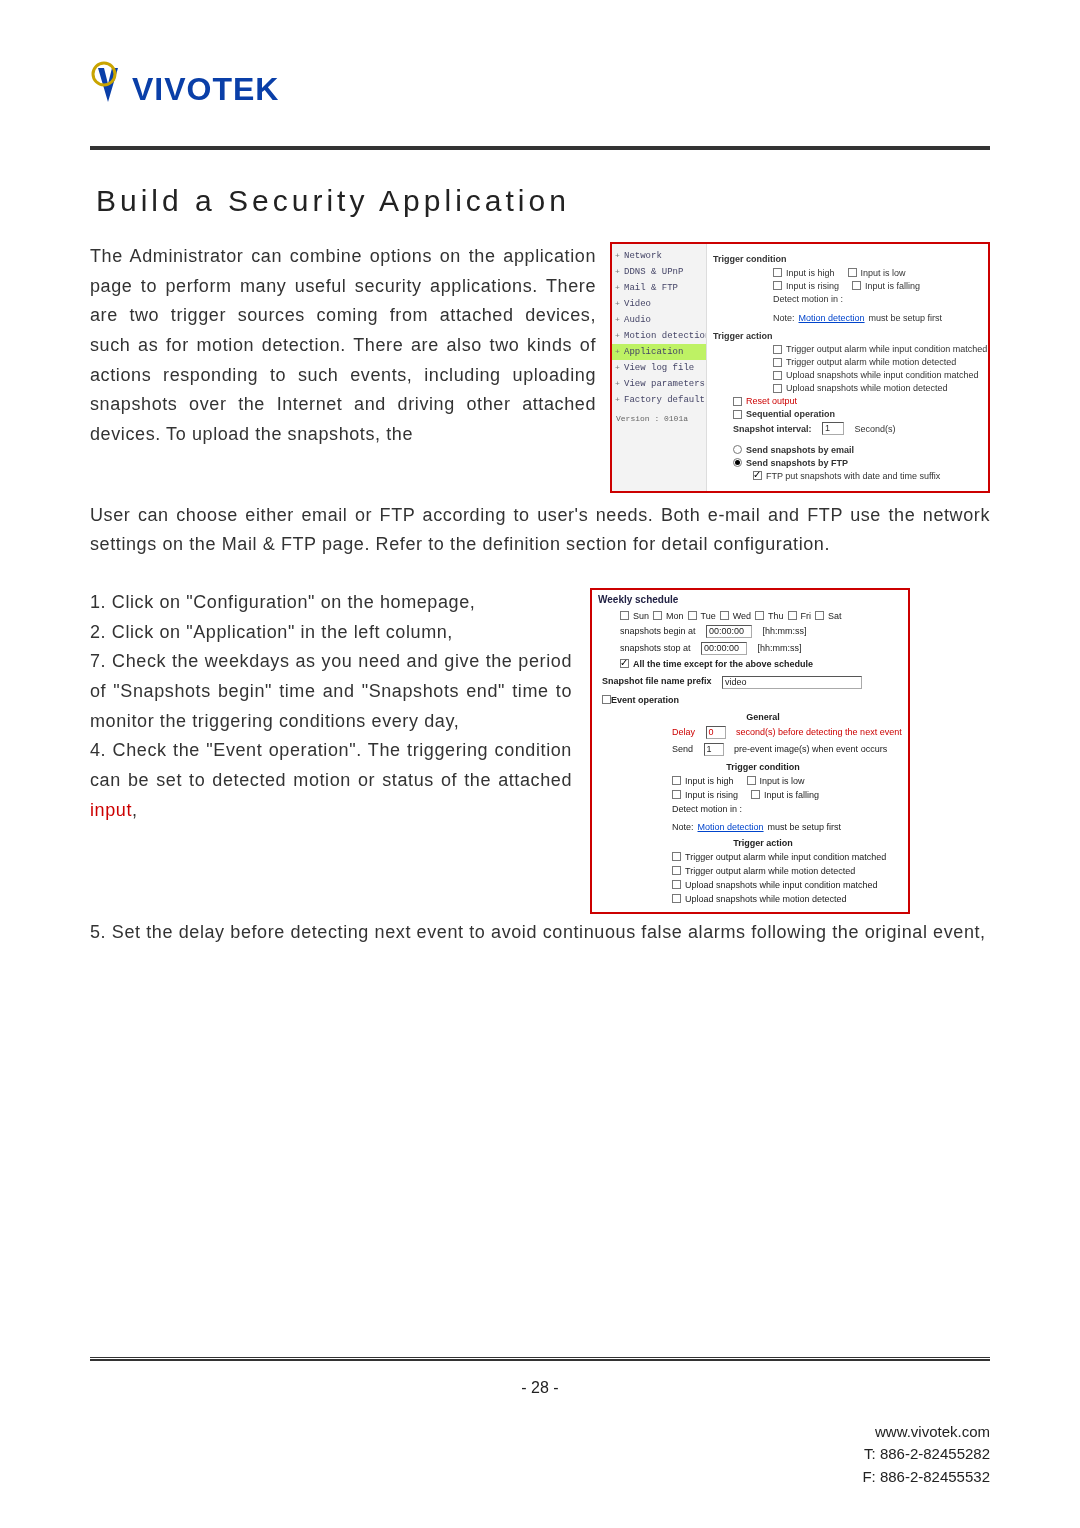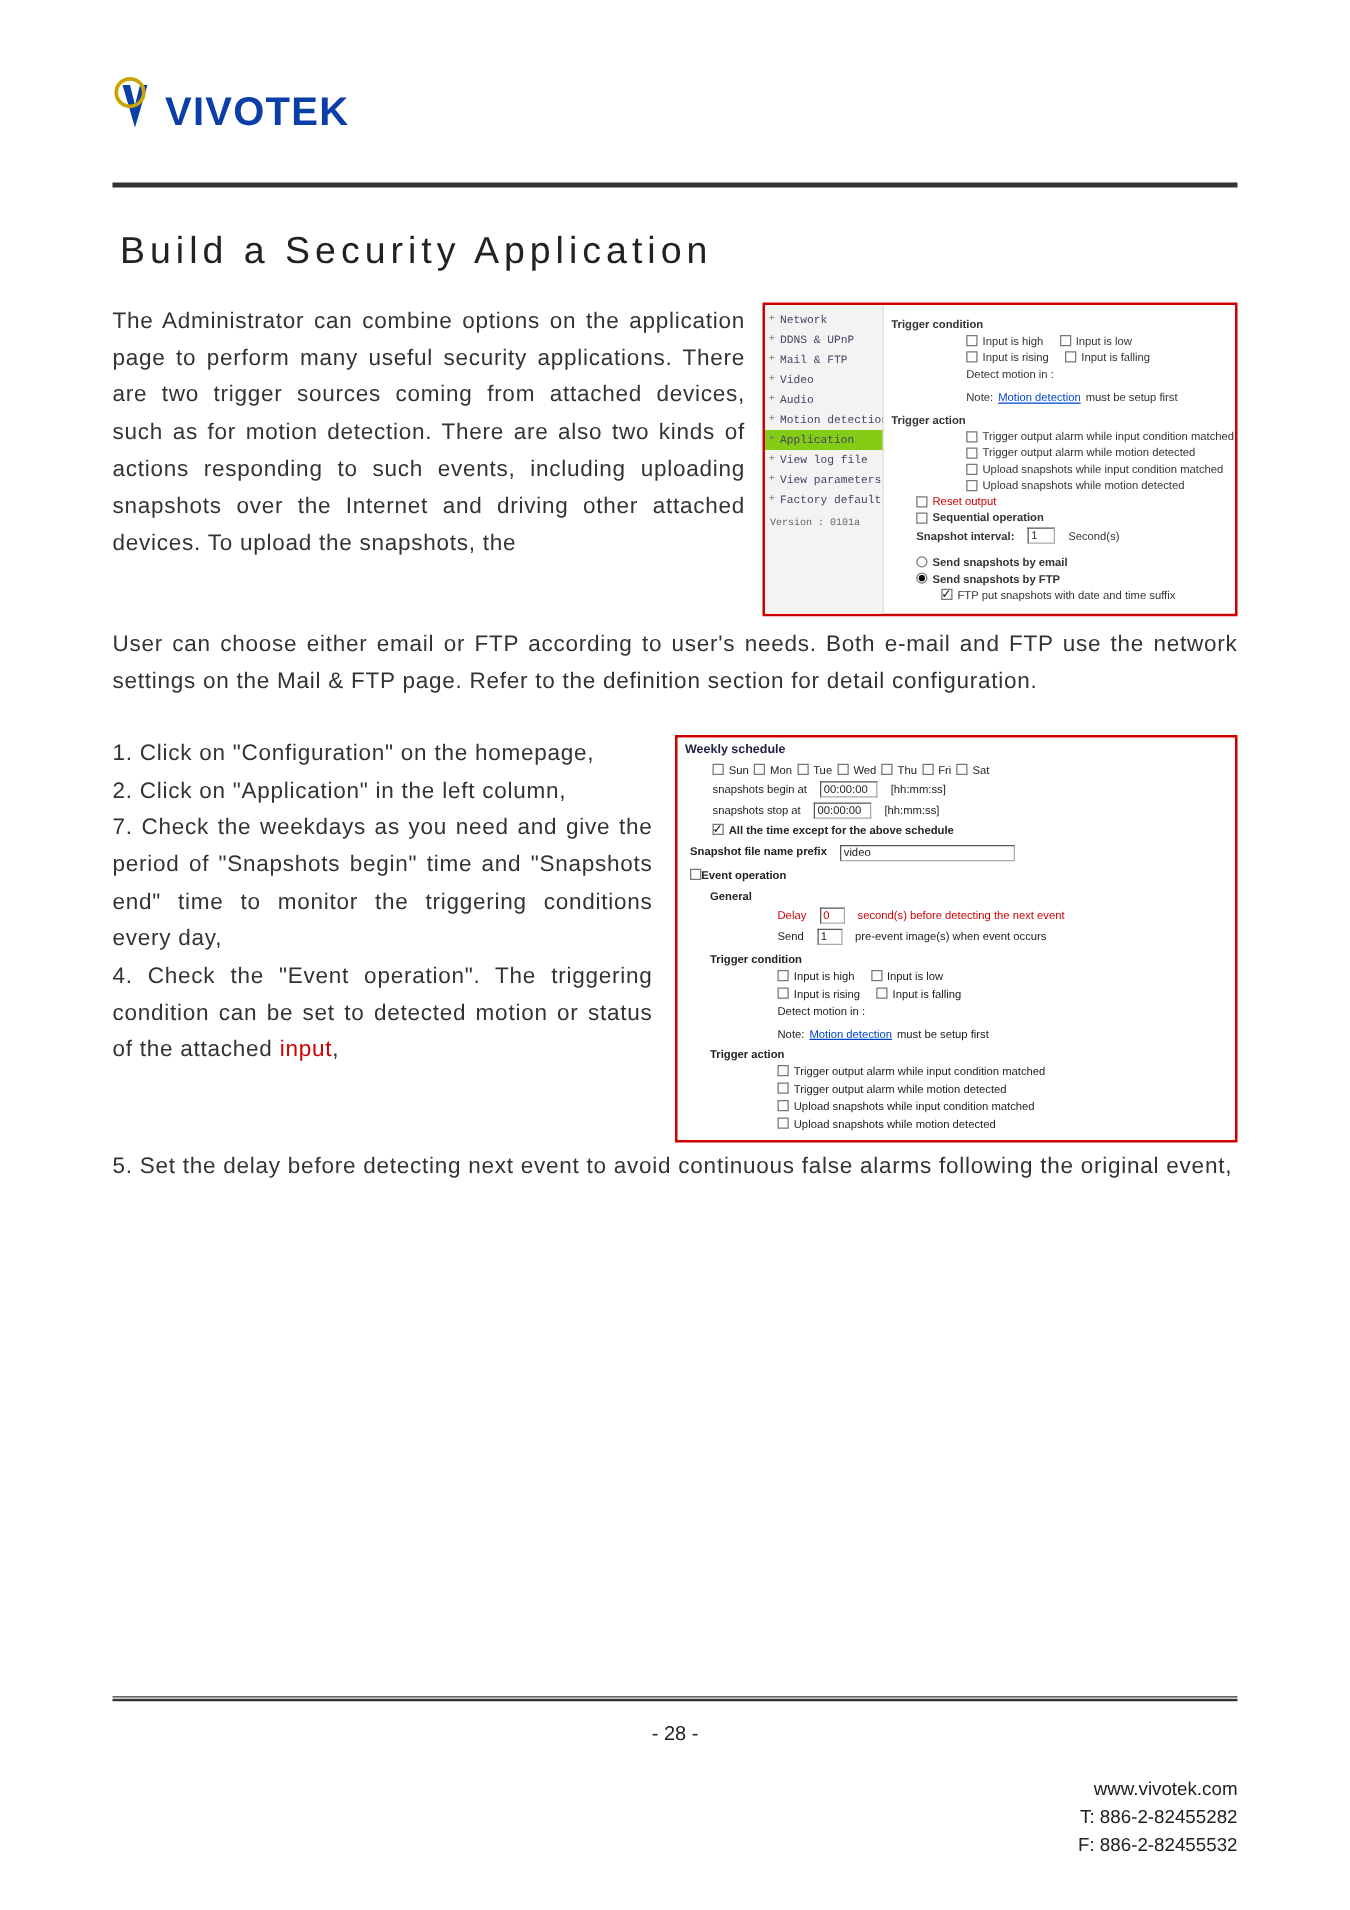--- a/index.html
+++ b/index.html
@@ -44,21 +44,21 @@
     align-items: flex-start;
     margin-bottom: 8px;
   }
   .row-top .body-text { flex: 1 1 0; }
   .shot-box {
     border: 2px solid #c00;
     background: #fff;
     flex: 0 0 auto;
   }
   .shot1 { width: 380px; }
-  .shot2 { width: 450px; }
+  .shot2 { width: 320px; }
   .shot-inner {
     font-size: 9px;
     color: #333;
     display: flex;
   }
   .sidebar {
     width: 95px;
     background: #f3f3f3;
     border-right: 1px solid #ddd;
     padding: 4px 0;
@@ -72,21 +72,21 @@
     position: relative;
   }
   .sidebar .sitem::before {
     content: "+";
     position: absolute;
     left: 3px;
     top: 3px;
     font-size: 8px;
     color: #777;
   }
-  .sidebar .sitem.sel { background: #84cc16; }
+  .sidebar .sitem.sel { background: #bef264; }
   .sidebar .ver {
     padding: 6px 4px;
     font-size: 8px;
     color: #666;
   }
   .config-pane {
     flex: 1;
     padding: 4px 6px;
   }
   .cfg-label {
@@ -171,20 +171,21 @@
   .shot2 .kv {
     display: flex;
     padding: 3px 10px;
     font-size: 9px;
   }
   .shot2 .kv .k { font-weight: bold; width: 120px; }
   .shot2 .seclabel {
     font-weight: bold;
     padding: 4px 0 2px 26px;
     font-size: 9px;
+    text-align: center;
   }
   .shot2 .opt {
     padding-left: 80px;
   }
   .del-red { color: #c00; }
 
   .footer-area {
     position: absolute;
     bottom: 40px;
     left: 90px;

